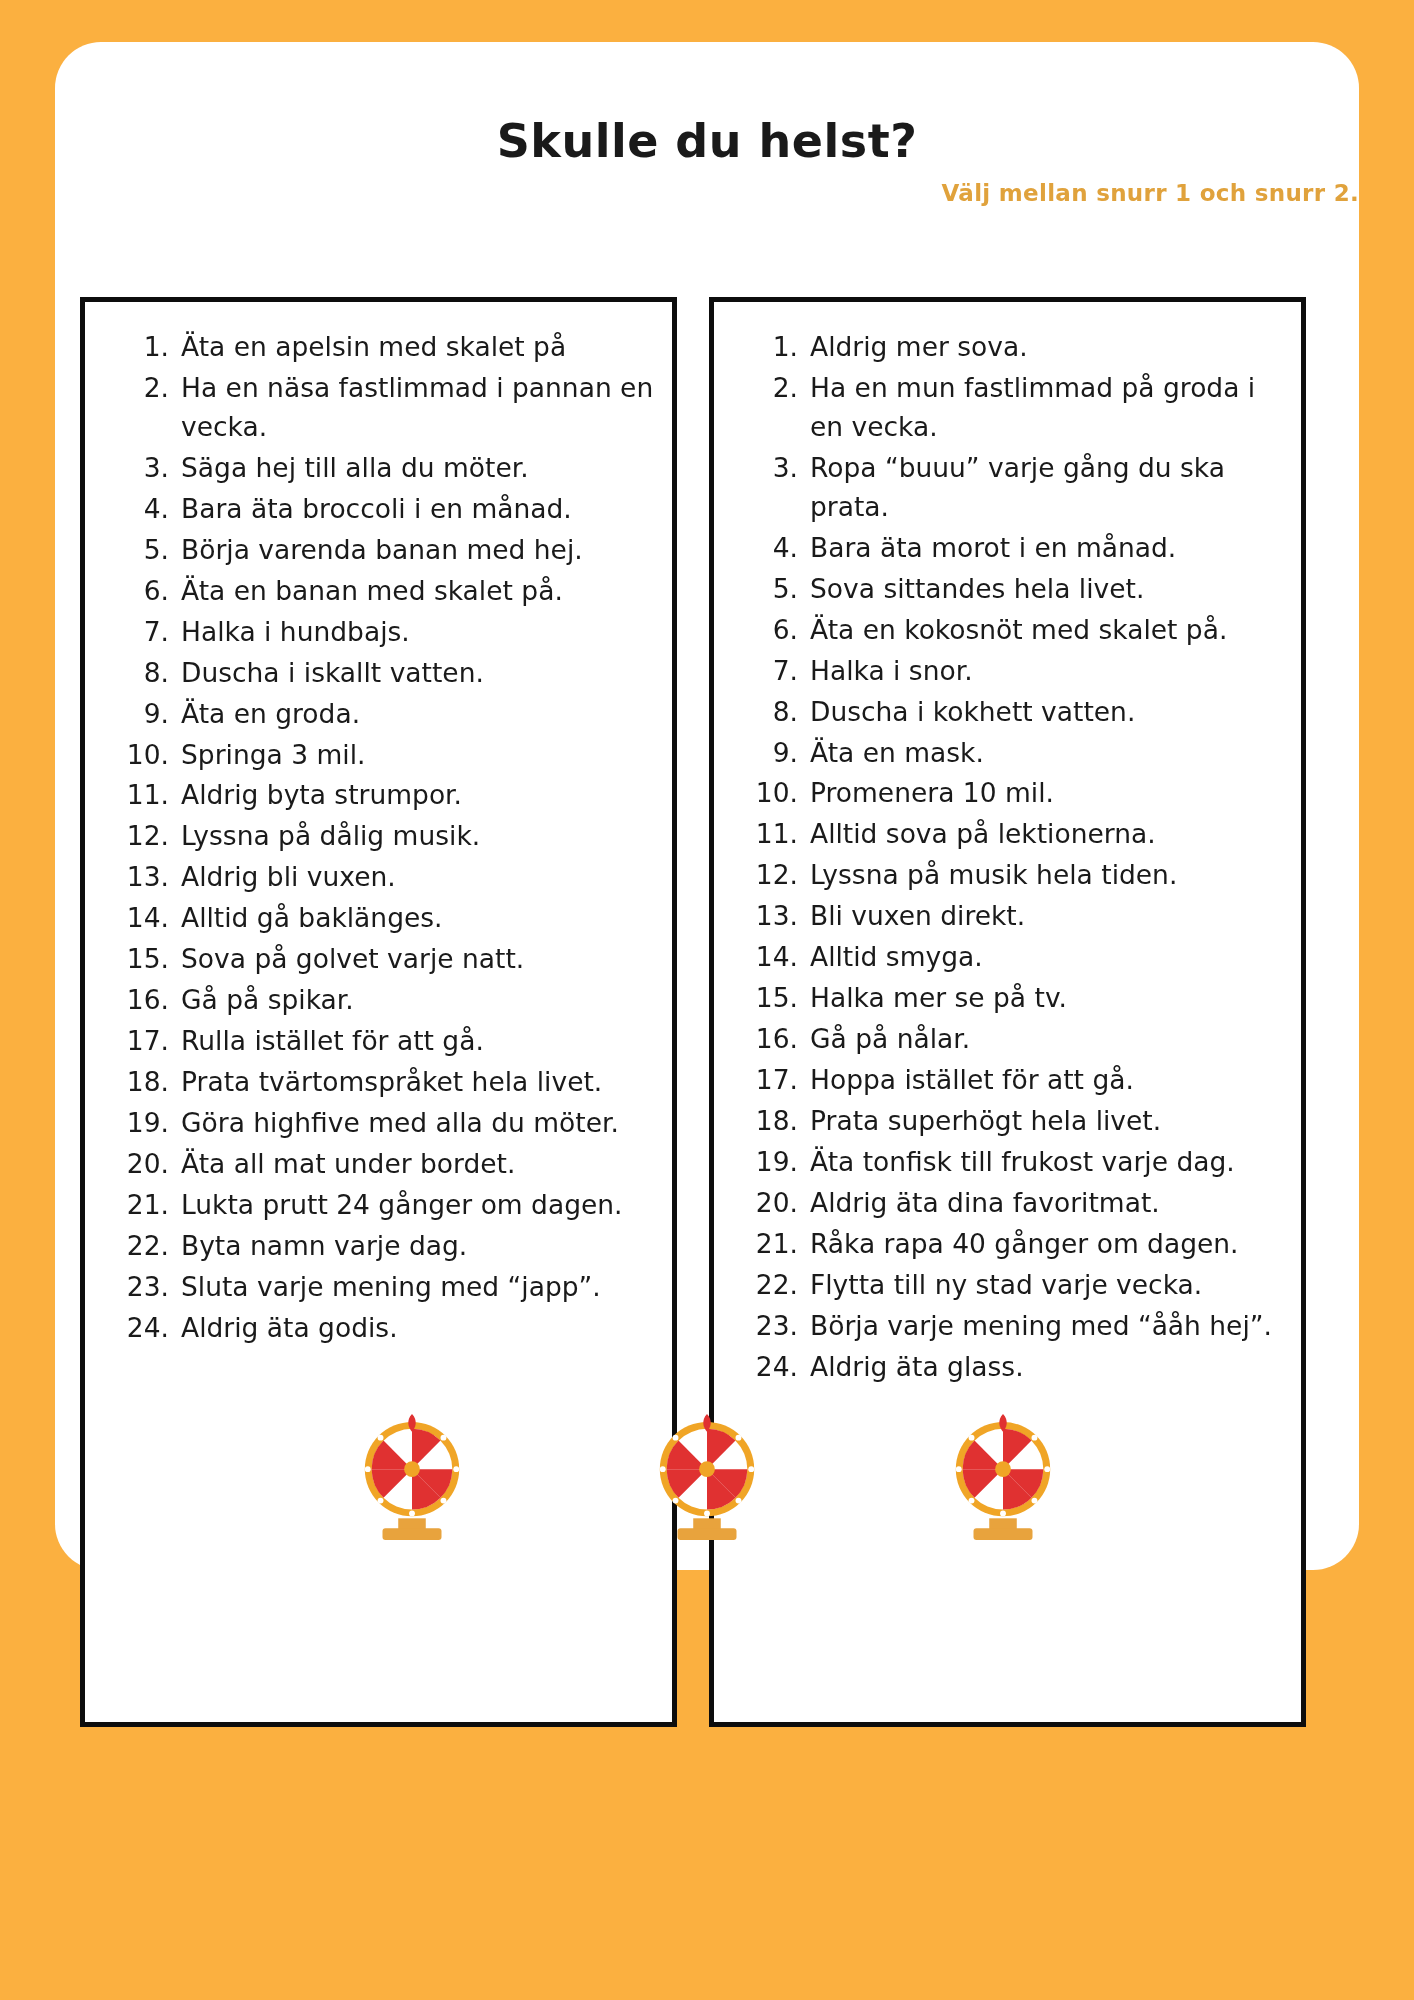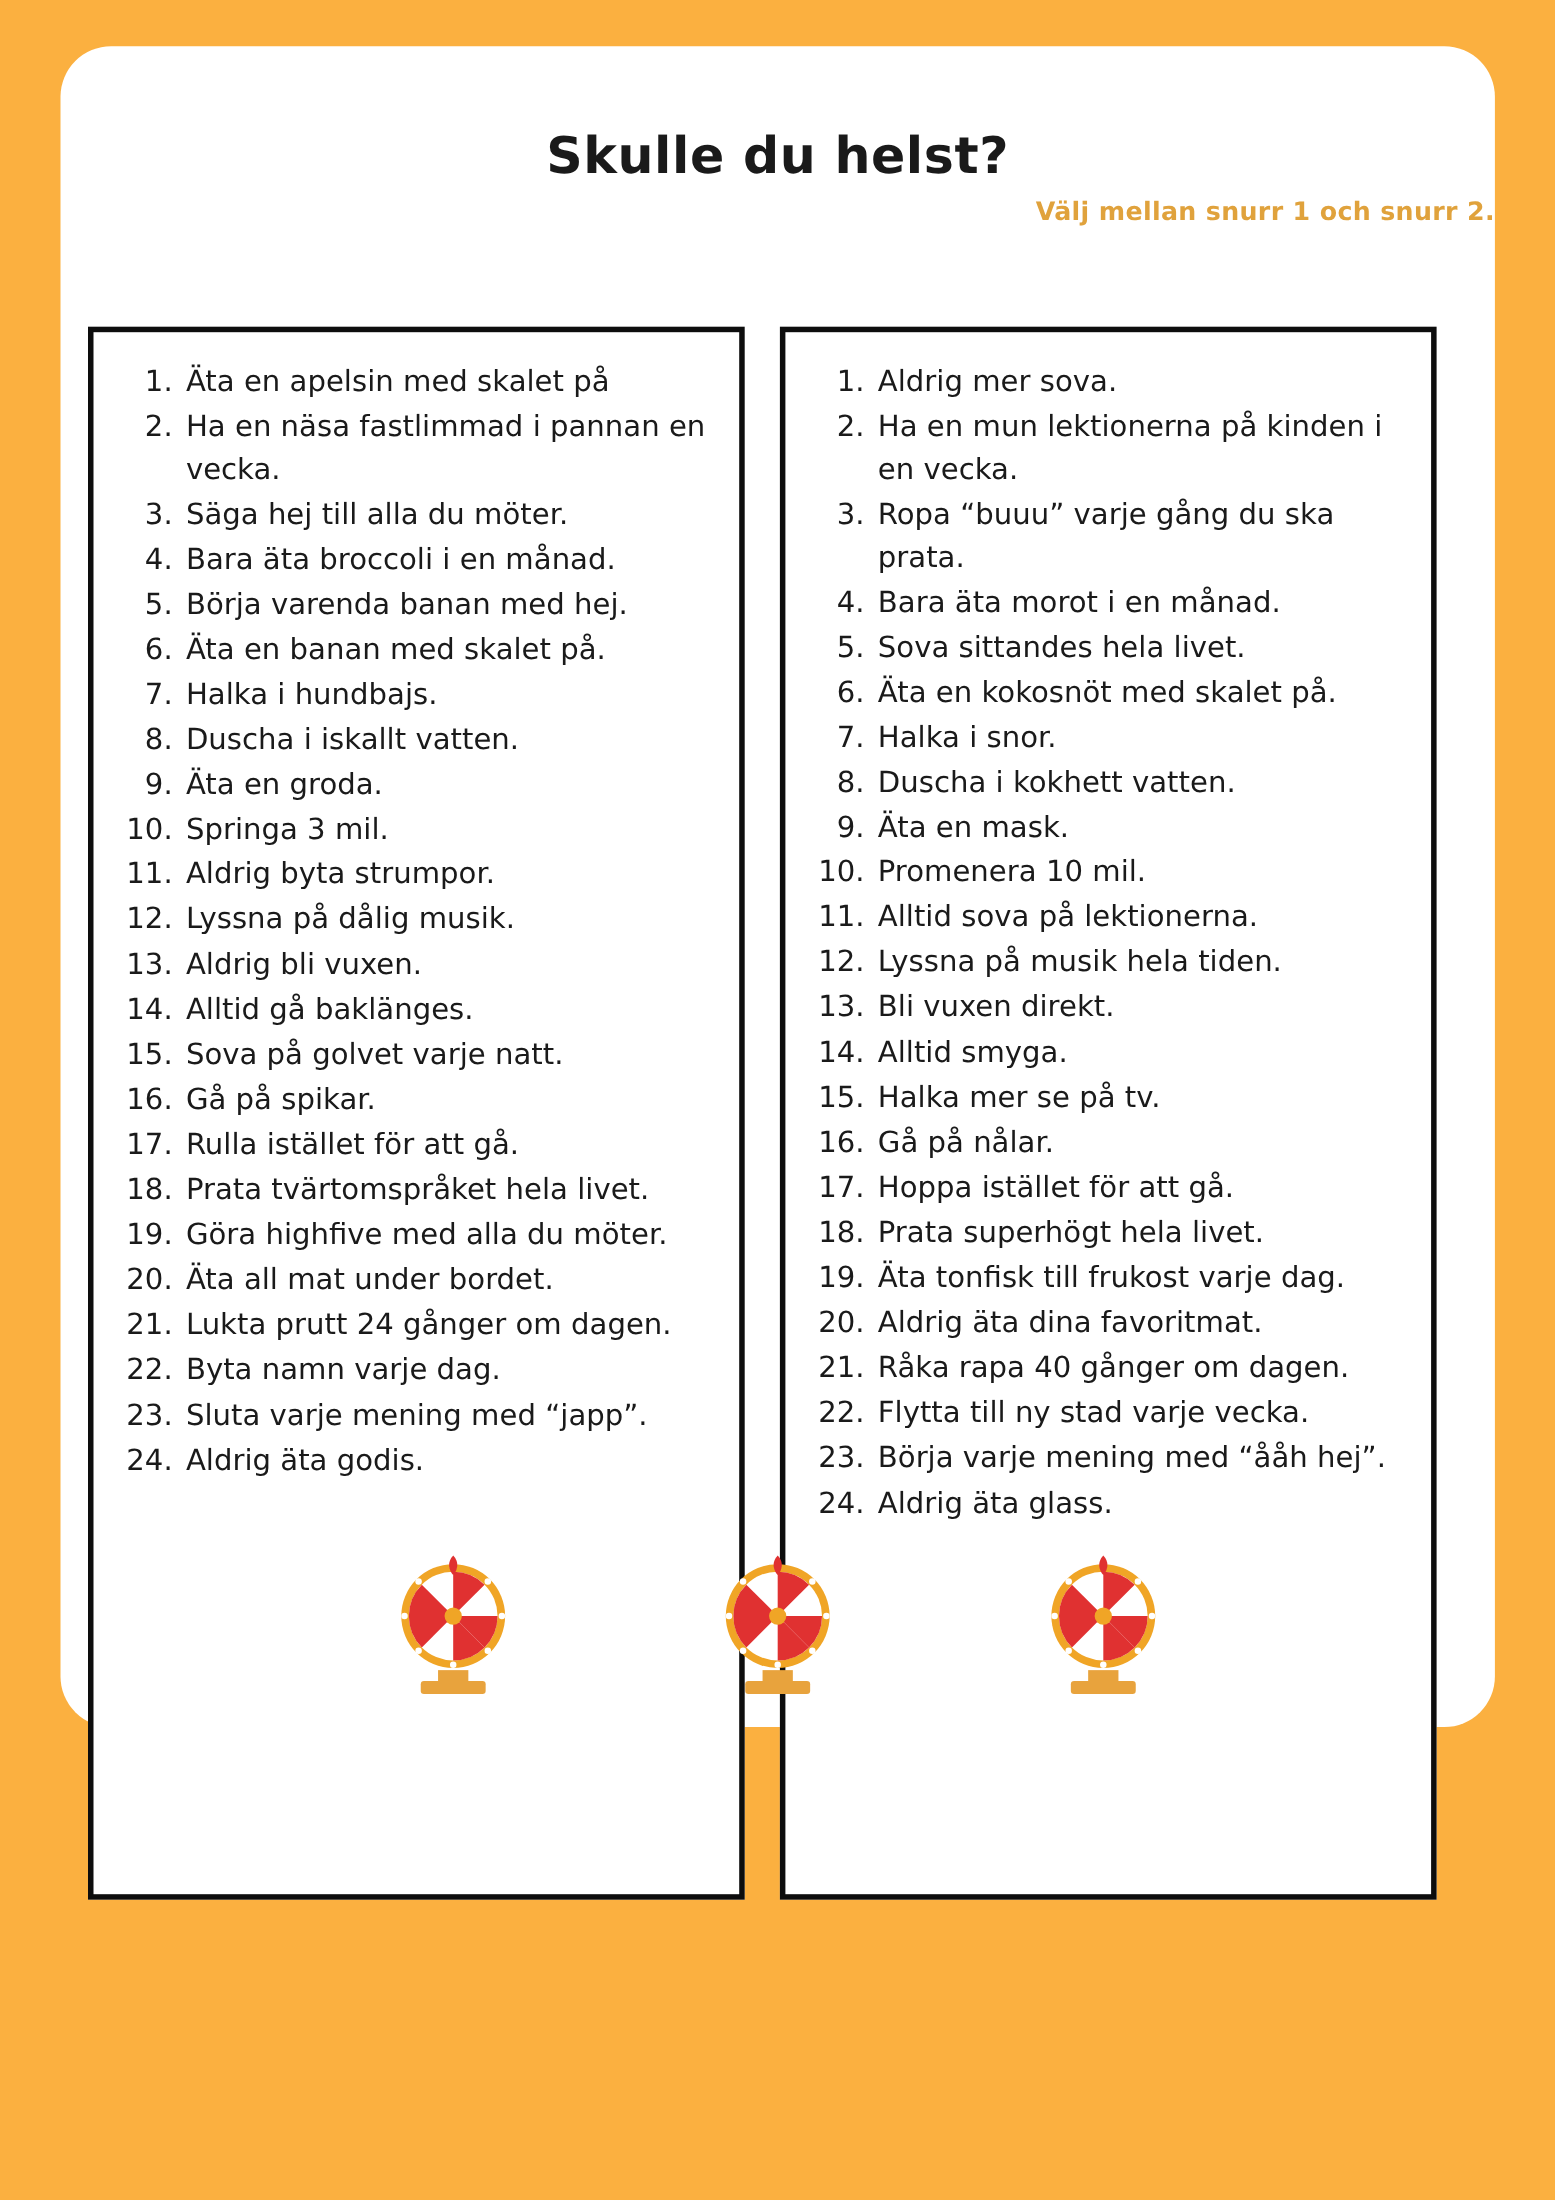--- a/index.html
+++ b/index.html
@@ -48,21 +48,21 @@
     top: 255px;
     width: 1254px;
     display: flex;
     gap: 32px;
   }
   .col-box {
     width: 597px;
     min-height: 1430px;
     border: 5px solid #0d0d0d;
     box-sizing: border-box;
-    padding: 26px 18px 26px 10px;
+    padding: 26px 18px 26px 22px;
     background: #ffffff;
   }
   ol.list {
     margin: 0;
     padding: 0 0 0 0;
     list-style: none;
     counter-reset: item;
   }
   ol.list li {
     counter-increment: item;
@@ -133,21 +133,21 @@
         <li>Lukta prutt 24 gånger om dagen.</li>
         <li>Byta namn varje dag.</li>
         <li>Sluta varje mening med “japp”.</li>
         <li>Aldrig äta godis.</li>
       </ol>
     </div>
 
     <div class="col-box">
       <ol class="list">
         <li>Aldrig mer sova.</li>
-        <li>Ha en mun lektionerna på kinden i en vecka.</li>
+        <li>Ha en mun fastlimmad på groda i en vecka.</li>
         <li>Ropa “buuu” varje gång du ska prata.</li>
         <li>Bara äta morot i en månad.</li>
         <li>Sova sittandes hela livet.</li>
         <li>Äta en kokosnöt med skalet på.</li>
         <li>Halka i snor.</li>
         <li>Duscha i kokhett vatten.</li>
         <li>Äta en mask.</li>
         <li>Promenera 10 mil.</li>
         <li>Alltid sova på lektionerna.</li>
         <li>Lyssna på musik hela tiden.</li>

